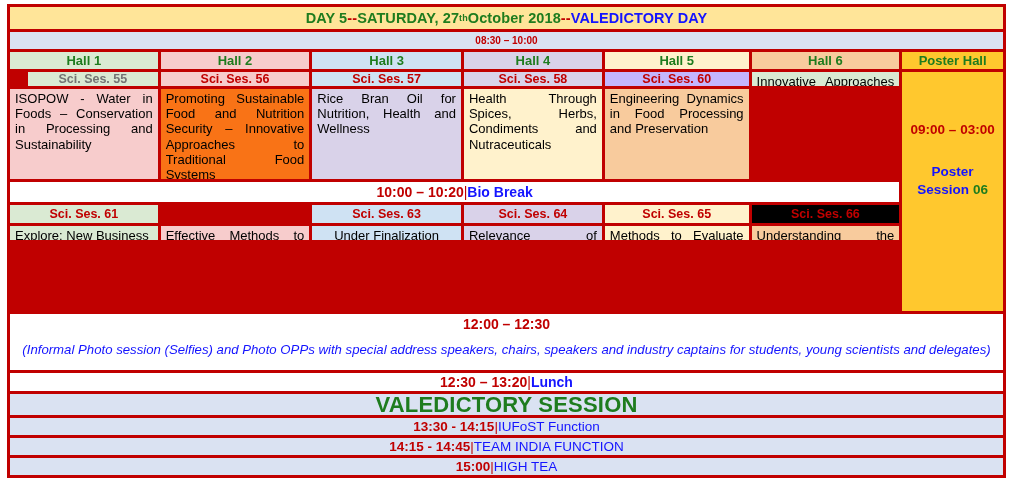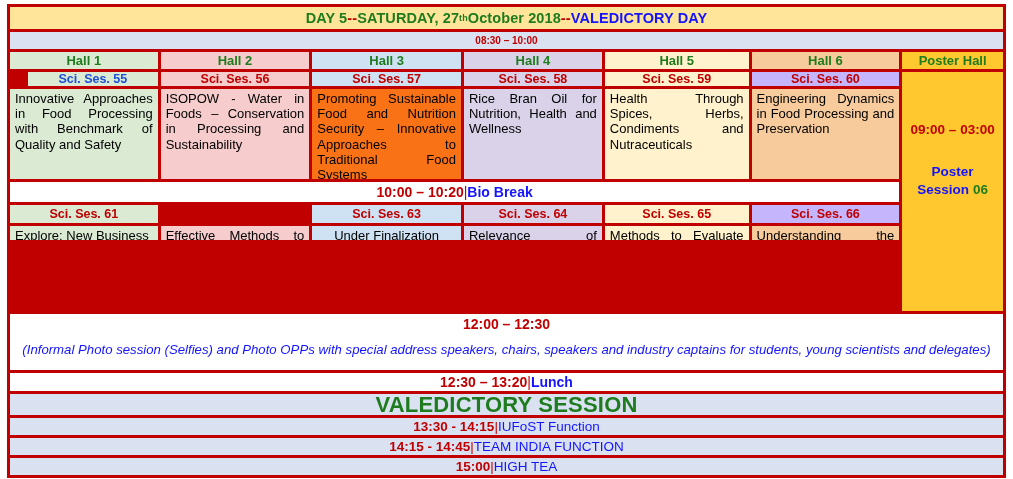--- a/index.html
+++ b/index.html
@@ -62,25 +62,24 @@
   <div class="cell full c-center band" style="background-color: rgb(218, 226, 242); color: rgb(192, 0, 0);">08:30 – 10:00</div>
 
   <div class="cell c-center hall-head" style="background-color: rgb(218, 234, 211); color: rgb(30, 124, 30);">Hall 1</div>
   <div class="cell c-center hall-head" style="background-color: rgb(247, 204, 204); color: rgb(30, 124, 30);">Hall 2</div>
   <div class="cell c-center hall-head" style="background-color: rgb(207, 226, 243); color: rgb(30, 124, 30);">Hall 3</div>
   <div class="cell c-center hall-head" style="background-color: rgb(217, 210, 233); color: rgb(30, 124, 30);">Hall 4</div>
   <div class="cell c-center hall-head" style="background-color: rgb(255, 242, 204); color: rgb(30, 124, 30);">Hall 5</div>
   <div class="cell c-center hall-head" style="background-color: rgb(248, 203, 157); color: rgb(30, 124, 30);">Hall 6</div>
   <div class="cell c-center hall-head" style="background-color: rgb(255, 200, 46); color: rgb(30, 124, 30);">Poster Hall</div>
 
-  <div class="cell c-center ses-label" style="background-color: rgb(218, 234, 211); color: #1d4ed8; margin-left: 18px;">Sci. Ses. 55</div>
+  <div class="cell c-center ses-label" style="background-color: rgb(218, 234, 211); color: #737373; margin-left: 18px;">Sci. Ses. 55</div>
   <div class="cell c-center ses-label" style="background-color: rgb(247, 204, 204); color: rgb(192, 0, 0);">Sci. Ses. 56</div>
   <div class="cell c-center ses-label" style="background-color: rgb(207, 226, 243); color: rgb(192, 0, 0);">Sci. Ses. 57</div>
   <div class="cell c-center ses-label" style="background-color: rgb(217, 210, 233); color: rgb(192, 0, 0);">Sci. Ses. 58</div>
-  <div class="cell c-center ses-label" style="background-color: rgb(255, 242, 204); color: rgb(192, 0, 0);">Sci. Ses. 59</div>
   <div class="cell c-center ses-label" style="background-color: #c4b5fd; color: rgb(192, 0, 0);">Sci. Ses. 60</div>
 
   <div class="cell poster-cell" style="background-color: rgb(255, 200, 46);">
     <div class="poster-time" style="color: rgb(192, 0, 0);">09:00 – 03:00</div>
     <div class="poster-label"><span style="color: rgb(20, 20, 255);">Poster Session </span><span style="color: rgb(30, 124, 30);">06</span></div>
   </div>
 
   <div class="cell topic" style="background-color: rgb(218, 234, 211);">Innovative Approaches in Food Processing with Benchmark of Quality and Safety</div>
   <div class="cell topic" style="background-color: rgb(247, 204, 204);">ISOPOW - Water in Foods – Conservation in Processing and Sustainability</div>
   <div class="cell topic" style="background-color: #f97316;">Promoting Sustainable Food and Nutrition Security – Innovative Approaches to Traditional Food Systems</div>
@@ -93,21 +92,21 @@
       <span style="color: rgb(192, 0, 0); font-weight: normal;">| </span>
       <span style="color: rgb(20, 20, 255);">Bio Break</span>
     </div>
 
 
   <div class="cell c-center ses-label" style="background-color: rgb(218, 234, 211); color: rgb(192, 0, 0);">Sci. Ses. 61</div>
   <div class="cell c-center ses-label" style="background-color: rgb(247, 204, 204); color: #1d4ed8; margin-top: 44px;">Sci. Ses. 62</div>
   <div class="cell c-center ses-label" style="background-color: rgb(207, 226, 243); color: rgb(192, 0, 0);">Sci. Ses. 63</div>
   <div class="cell c-center ses-label" style="background-color: rgb(217, 210, 233); color: rgb(192, 0, 0);">Sci. Ses. 64</div>
   <div class="cell c-center ses-label" style="background-color: rgb(255, 242, 204); color: rgb(192, 0, 0);">Sci. Ses. 65</div>
-  <div class="cell c-center ses-label" style="background-color: #c4b5fd; color: rgb(192, 0, 0);">Sci. Ses. 66</div>
+  <div class="cell c-center ses-label" style="background-color: #000000; color: rgb(192, 0, 0);">Sci. Ses. 66</div>
 
   <div class="cell topic" style="background-color: rgb(218, 234, 211); text-align: left;">Explore: New Business Opportunities Through Partnership in India</div>
   <div class="cell topic" style="background-color: rgb(247, 204, 204);">Effective Methods to Provide Quality and Safe Food Chain</div>
   <div class="cell topic" style="background-color: rgb(207, 226, 243); text-align: center;">Under Finalization</div>
   <div class="cell topic" style="background-color: rgb(217, 210, 233);">Relevance of Molecular Analysis in Food Chain</div>
   <div class="cell topic" style="background-color: rgb(255, 242, 204);">Methods to Evaluate Nutritional Status, Quality and Safety in Food Chain</div>
   <div class="cell topic" style="background-color: rgb(248, 203, 157);">Understanding the Mechanisms Underlying Biological Interactions</div>
 
   <div class="cell full photo-cell">
     <div class="photo-time" style="color: rgb(192, 0, 0);">12:00 – 12:30</div>

